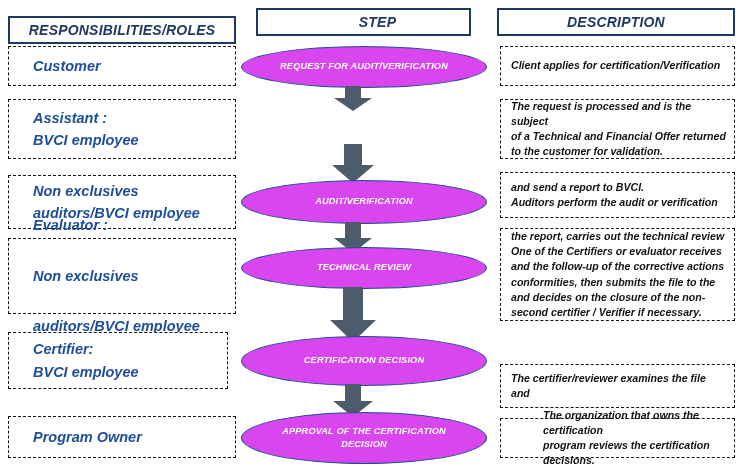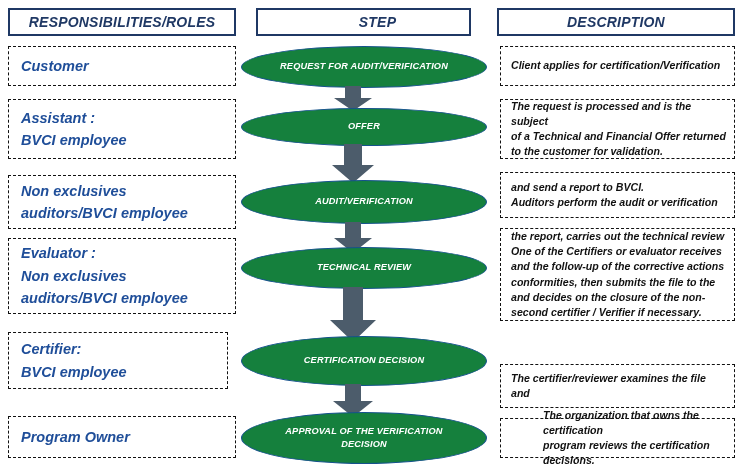--- a/index.html
+++ b/index.html
@@ -31,36 +31,36 @@
     color: #1f3864;
     font-weight: bold;
     font-style: italic;
     font-size: 14px;
     letter-spacing: 0.2px;
     display: flex;
     align-items: center;
     justify-content: center;
     text-align: center;
   }
-  #hdr-roles { left: 8px;   top: 8px;  width: 228px; height: 28px; }
+  #hdr-roles { left: 8px;   top: 16px;  width: 228px; height: 28px; }
   #hdr-step  { left: 256px; top: 8px;  width: 215px; height: 28px; padding-left: 28px; }
   #hdr-desc  { left: 497px; top: 8px;  width: 238px; height: 28px; }
 
   
   .role-box {
     position: absolute;
     box-sizing: border-box;
     border: 1.5px dashed #111111;
     background: #ffffff;
     color: #1f4e99;
     font-weight: bold;
     font-style: italic;
     font-size: 14.5px;
     line-height: 1.55;
-    padding: 5px 10px 5px 12px;
+    padding: 5px 10px 5px 24px;
     display: flex;
     flex-direction: column;
     justify-content: center;
   }
   .role-box .line { white-space: nowrap; }
 
   
   .desc-box {
     position: absolute;
     box-sizing: border-box;
@@ -74,21 +74,21 @@
     padding: 6px 8px 6px 10px;
     display: flex;
     flex-direction: column;
     justify-content: center;
   }
 
   
   .step-ellipse {
     position: absolute;
     box-sizing: border-box;
-    background: #15803d;
+    background: #d946ef;
     border: 1.4px solid #15528c;
     border-radius: 50%;
     color: #ffffff;
     font-weight: bold;
     font-style: italic;
     font-size: 9.2px;
     letter-spacing: 0.15px;
     line-height: 1.45;
     display: flex;
     align-items: center;
@@ -129,23 +129,20 @@
     <svg width="46" height="26" viewBox="0 0 46 26" aria-hidden="true">
       <polygon points="15,0 31,0 31,12 42,12 23,25 4,12 15,12" fill="#4c5c6b"></polygon>
     </svg>
   </div>
 
   <div class="role-box" style="left:8px; top:99px; width:228px; height:60px;">
     <span class="line">Assistant :</span>
     <span class="line">BVCI employee</span>
   </div>
 
-  <div class="step-ellipse" style="left:241px; top:108px; width:246px; height:38px;">
-    <span class="cap">OFFER</span>
-  </div>
 
   <div class="desc-box" style="left:500px; top:99px; width:235px; height:60px;">
     <span>The request is processed and is the subject</span>
     <span>of a Technical and Financial Offer returned</span>
     <span>to the customer for validation.</span>
   </div>
 
   <div class="arrow" style="left:328px; top:144px; width:50px; height:40px;">
     <svg width="50" height="40" viewBox="0 0 50 40" aria-hidden="true">
       <polygon points="16,0 34,0 34,21 46,21 25,39 4,21 16,21" fill="#4c5c6b"></polygon>
@@ -165,21 +162,21 @@
     <span>and send a report to BVCI.</span>
     <span>Auditors perform the audit or verification</span>
   </div>
 
   <div class="arrow" style="left:330px; top:222px; width:46px; height:32px;">
     <svg width="46" height="32" viewBox="0 0 46 32" aria-hidden="true">
       <polygon points="15,0 31,0 31,16 42,16 23,31 4,16 15,16" fill="#4c5c6b"></polygon>
     </svg>
   </div>
 
-  <div class="role-box" style="left:8px; top:238px; width:228px; height:76px;">
+  <div class="role-box" style="left:8px; top:238px; width:228px; height:76px;gap:28px;">
     <span class="line">Evaluator :</span>
     <span class="line">Non exclusives</span>
     <span class="line">auditors/BVCI employee</span>
   </div>
 
   <div class="step-ellipse" style="left:241px; top:247px; width:246px; height:42px;">
     <span class="cap">TECHNICAL REVIEW</span>
   </div>
 
   <div class="desc-box" style="left:500px; top:228px; width:235px; height:93px;">
@@ -215,21 +212,21 @@
       <polygon points="16,0 32,0 32,17 44,17 24,33 4,17 16,17" fill="#4c5c6b"></polygon>
     </svg>
   </div>
 
   <div class="role-box" style="left:8px; top:416px; width:228px; height:42px;">
     <span class="line">Program Owner</span>
   </div>
 
   <div class="step-ellipse" style="left:241px; top:412px; width:246px; height:52px;">
     <span>
-      <span class="cap">APPROVAL OF THE VERIFICATION</span>
+      <span class="cap">APPROVAL OF THE CERTIFICATION</span>
       <span class="cap">DECISION</span>
     </span>
   </div>
 
   <div class="desc-box" style="left:500px; top:418px; width:235px; height:40px;padding-left:42px;">
     <span>The organization that owns the certification</span>
     <span>program reviews the certification decisions.</span>
   </div>
 
 </div>

